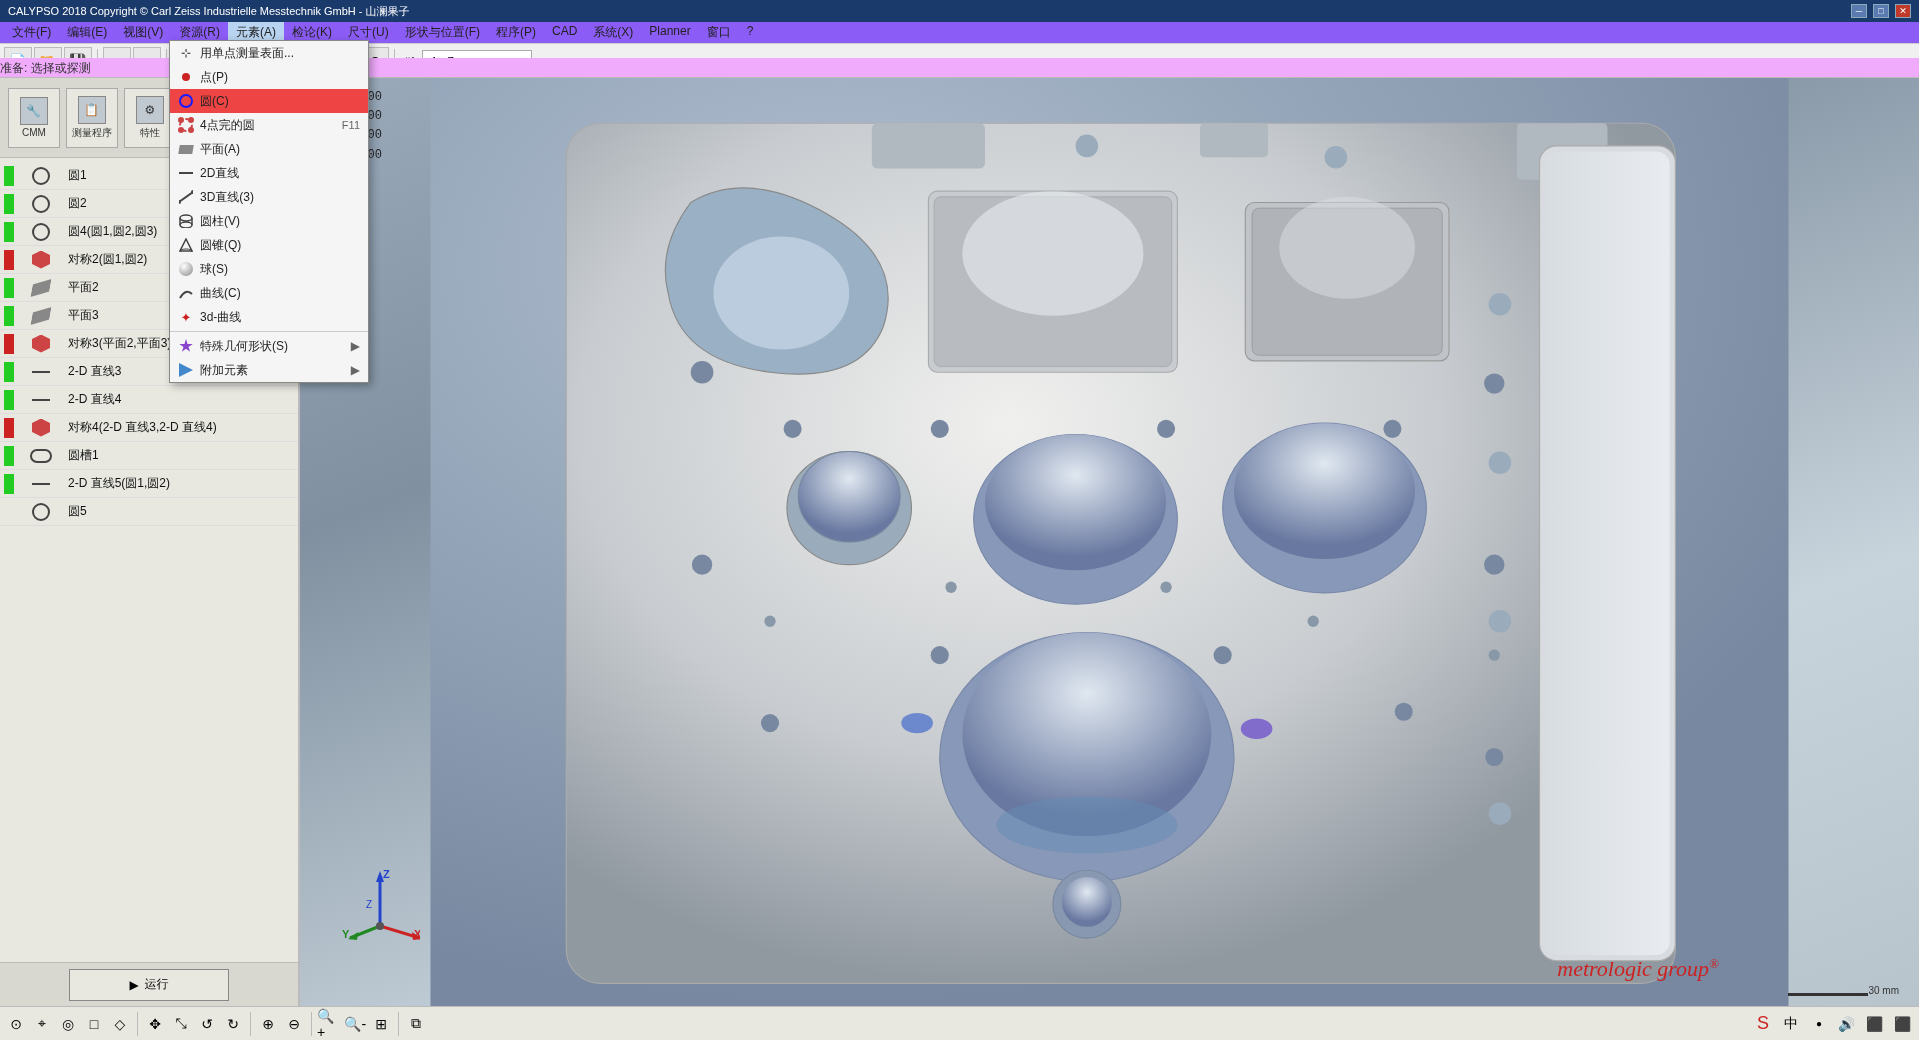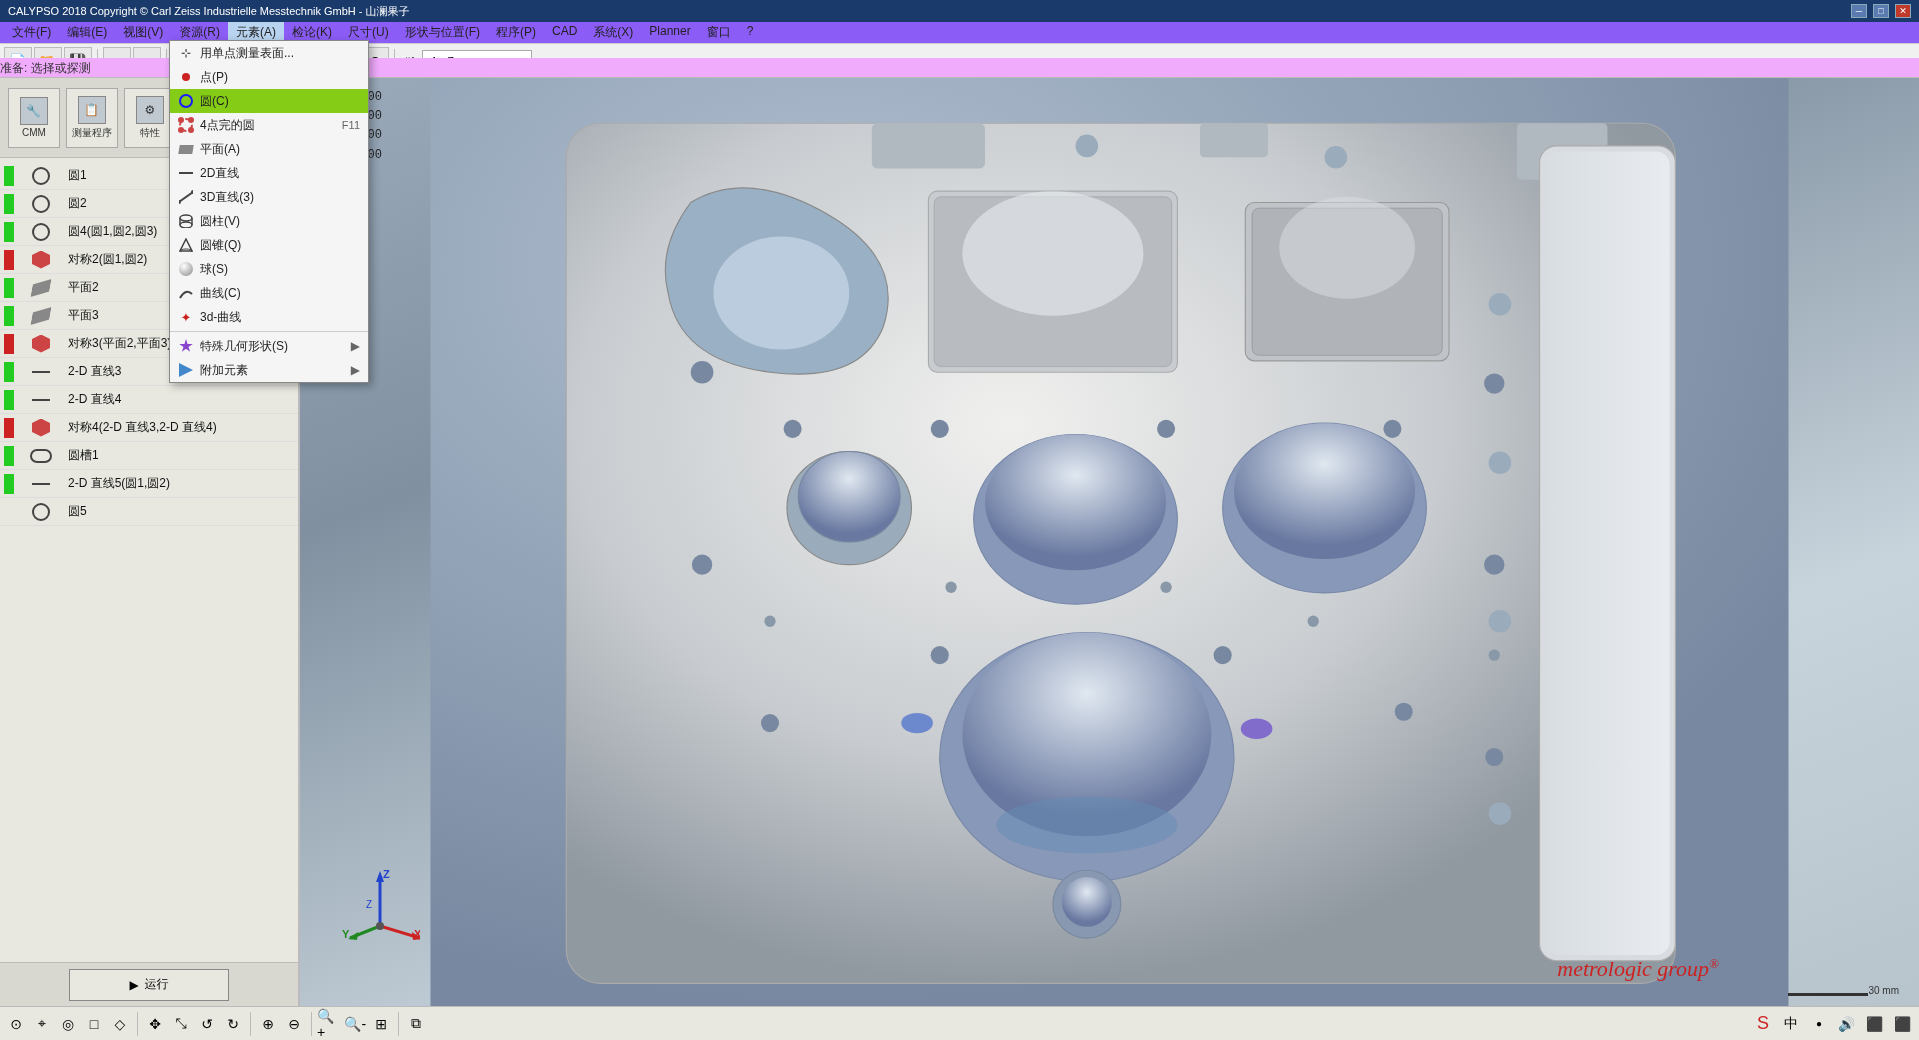--- a/index.html
+++ b/index.html
@@ -341,21 +341,21 @@
     .dd-item {
       display: flex;
       align-items: center;
       padding: 4px 8px;
       font-size: 12px;
       color: #222;
       cursor: pointer;
       gap: 6px;
       height: 24px;
     }
-    .dd-item.highlighted { background: #84cc16; }
+    .dd-item.highlighted { background: #ef4444; }
     .dd-item .dd-icon {
       width: 16px; height: 16px;
       display: flex; align-items: center; justify-content: center;
       flex-shrink: 0;
     }
     .dd-item .dd-shortcut {
       margin-left: auto;
       color: #666;
       font-size: 11px;
     }

